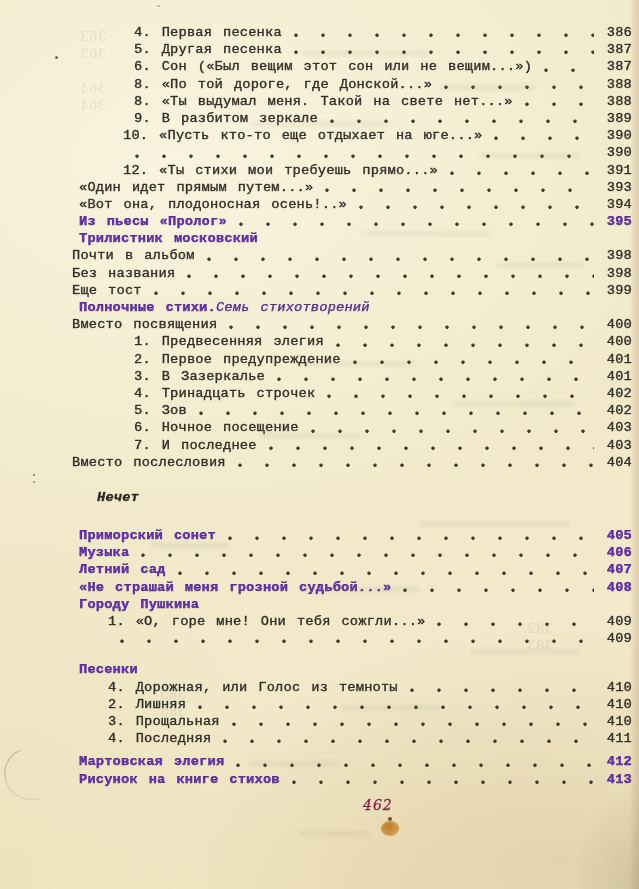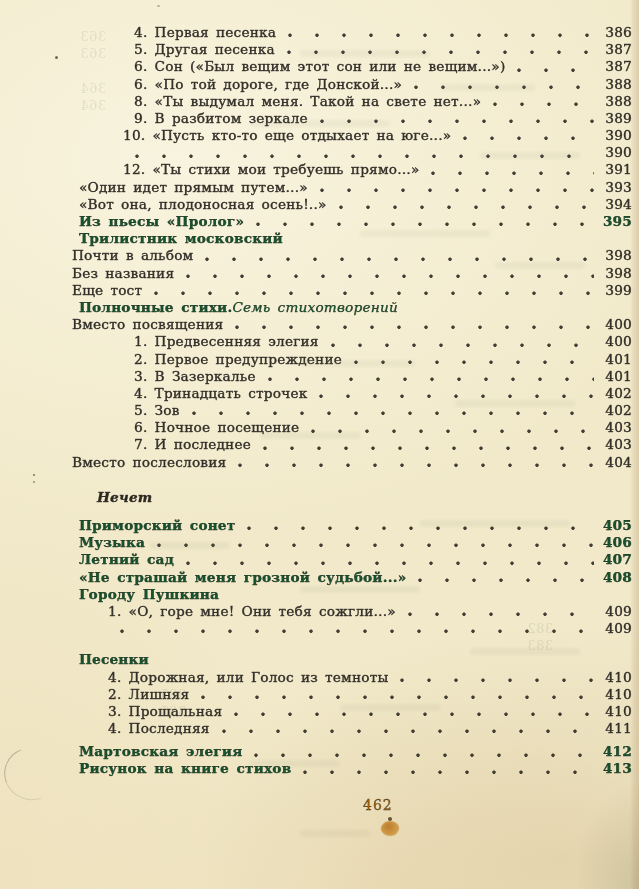--- a/index.html
+++ b/index.html
@@ -15,43 +15,43 @@
   }
   .sheet{position:absolute;inset:0;}
   
   .edge-right{position:absolute;top:0;right:0;width:9px;height:889px;
     background:linear-gradient(to right, rgba(120,95,60,0), rgba(150,118,78,.14) 45%, rgba(173,136,96,.30));
   }
   .edge-corner{position:absolute;right:0;bottom:0;width:60px;height:120px;
     background:radial-gradient(90px 140px at 100% 100%, rgba(120,120,80,.22), rgba(120,120,80,0) 75%);}
   
   .toc{position:absolute;top:24px;left:0;width:639px;color:#34302a;font-size:13.5px;}
-  .row{display:flex;align-items:flex-end;height:17.2px;line-height:17.2px;padding-right:7px;
+  .row{display:flex;height:17.2px;line-height:17.2px;padding-right:7px;
        white-space:nowrap;letter-spacing:.3px;word-spacing:2.5px;
        -webkit-text-stroke:.3px rgba(52,48,42,.85);
-       text-shadow:.4px .2px 0 rgba(52,48,42,.45);}
+       text-shadow:.4px .2px 0 rgba(52,48,42,.45);font-family:Liberation Mono, monospace;}
   .row .t{flex:none;}
   .row .ti{font-style:italic;font-weight:400;-webkit-text-stroke:.25px rgba(52,48,42,.8);}
   .leader{flex:1 1 auto;align-self:flex-end;height:5px;margin:0 4px 3px 12px;
     background:radial-gradient(circle at 2px 2.2px, rgba(40,37,30,.88) 1.35px, rgba(40,37,30,0) 2.1px) left bottom / 27px 5px repeat-x;}
   .pg{flex:none;min-width:34px;text-align:right;}
-  .bold{font-weight:700;color:#14532d;-webkit-text-stroke:.25px rgba(44,40,34,.9);}
+  .bold{font-weight:700;color:#6d28d9;-webkit-text-stroke:.25px rgba(44,40,34,.9);}
   .bolditalic{font-weight:700;font-style:italic;color:#2c2822;}
   .ind-top{margin-left:79px;}
   .ind-nechet{margin-left:97px;}
   .ind-sub{margin-left:72px;}
   .ind-num1{margin-left:134px;}
   .ind-num2{margin-left:123px;}
   .ind-song{margin-left:108px;}
   .gap-a{margin-top:18px;}
-  .gap-b{margin-top:11px;}
+  .gap-b{margin-top:21px;}
   .gap-c{margin-top:14px;}
   .gap-d{margin-top:6px;}
-  .folio{position:absolute;left:363px;top:797px;color:#a16207;font-size:14px;
-    letter-spacing:1px;-webkit-text-stroke:.35px rgba(52,48,42,.85);}
+  .folio{position:absolute;left:363px;top:797px;color:#be185d;font-size:14px;
+    letter-spacing:1px;font-style:italic;-webkit-text-stroke:.35px rgba(52,48,42,.85);}
   
   .ghost{position:absolute;color:#6d7156;opacity:.14;font-size:13px;line-height:17.2px;
     transform:scaleX(-1);filter:blur(.4px);letter-spacing:.5px;white-space:pre-line;}
   .bt-bar{position:absolute;height:7px;background:#7b7e63;opacity:.07;border-radius:3px;filter:blur(1.4px);}
   
   .stain{position:absolute;left:381px;top:821px;width:18px;height:15px;
     background:radial-gradient(circle at 40% 40%, #b8771f, #d29b49 70%, rgba(210,155,73,0) 100%);
     border-radius:58% 42% 55% 45%;transform:rotate(14deg);opacity:.92;filter:blur(.2px);}
   .stain-dot{position:absolute;left:388px;top:817px;width:4px;height:4px;background:#4d3a1c;border-radius:50%;opacity:.85;}
   .speck-1{position:absolute;left:55px;top:56px;width:3px;height:3px;background:#4e4936;border-radius:50%;opacity:.8;}
@@ -77,21 +77,21 @@
         <span class="t">5. Другая песенка</span>
         <span class="leader"></span>
         <span class="pg">387</span>
       </div>
       <div class="row ind-num1">
         <span class="t">6. Сон («Был вещим этот сон или не вещим...»)</span>
         <span class="leader"></span>
         <span class="pg">387</span>
       </div>
       <div class="row ind-num1">
-        <span class="t">6. «По той дороге, где Донской...»</span>
+        <span class="t">8. «По той дороге, где Донской...»</span>
         <span class="leader"></span>
         <span class="pg">388</span>
       </div>
       <div class="row ind-num1">
         <span class="t">8. «Ты выдумал меня. Такой на свете нет...»</span>
         <span class="leader"></span>
         <span class="pg">388</span>
       </div>
       <div class="row ind-num1">
         <span class="t">9. В разбитом зеркале</span>

